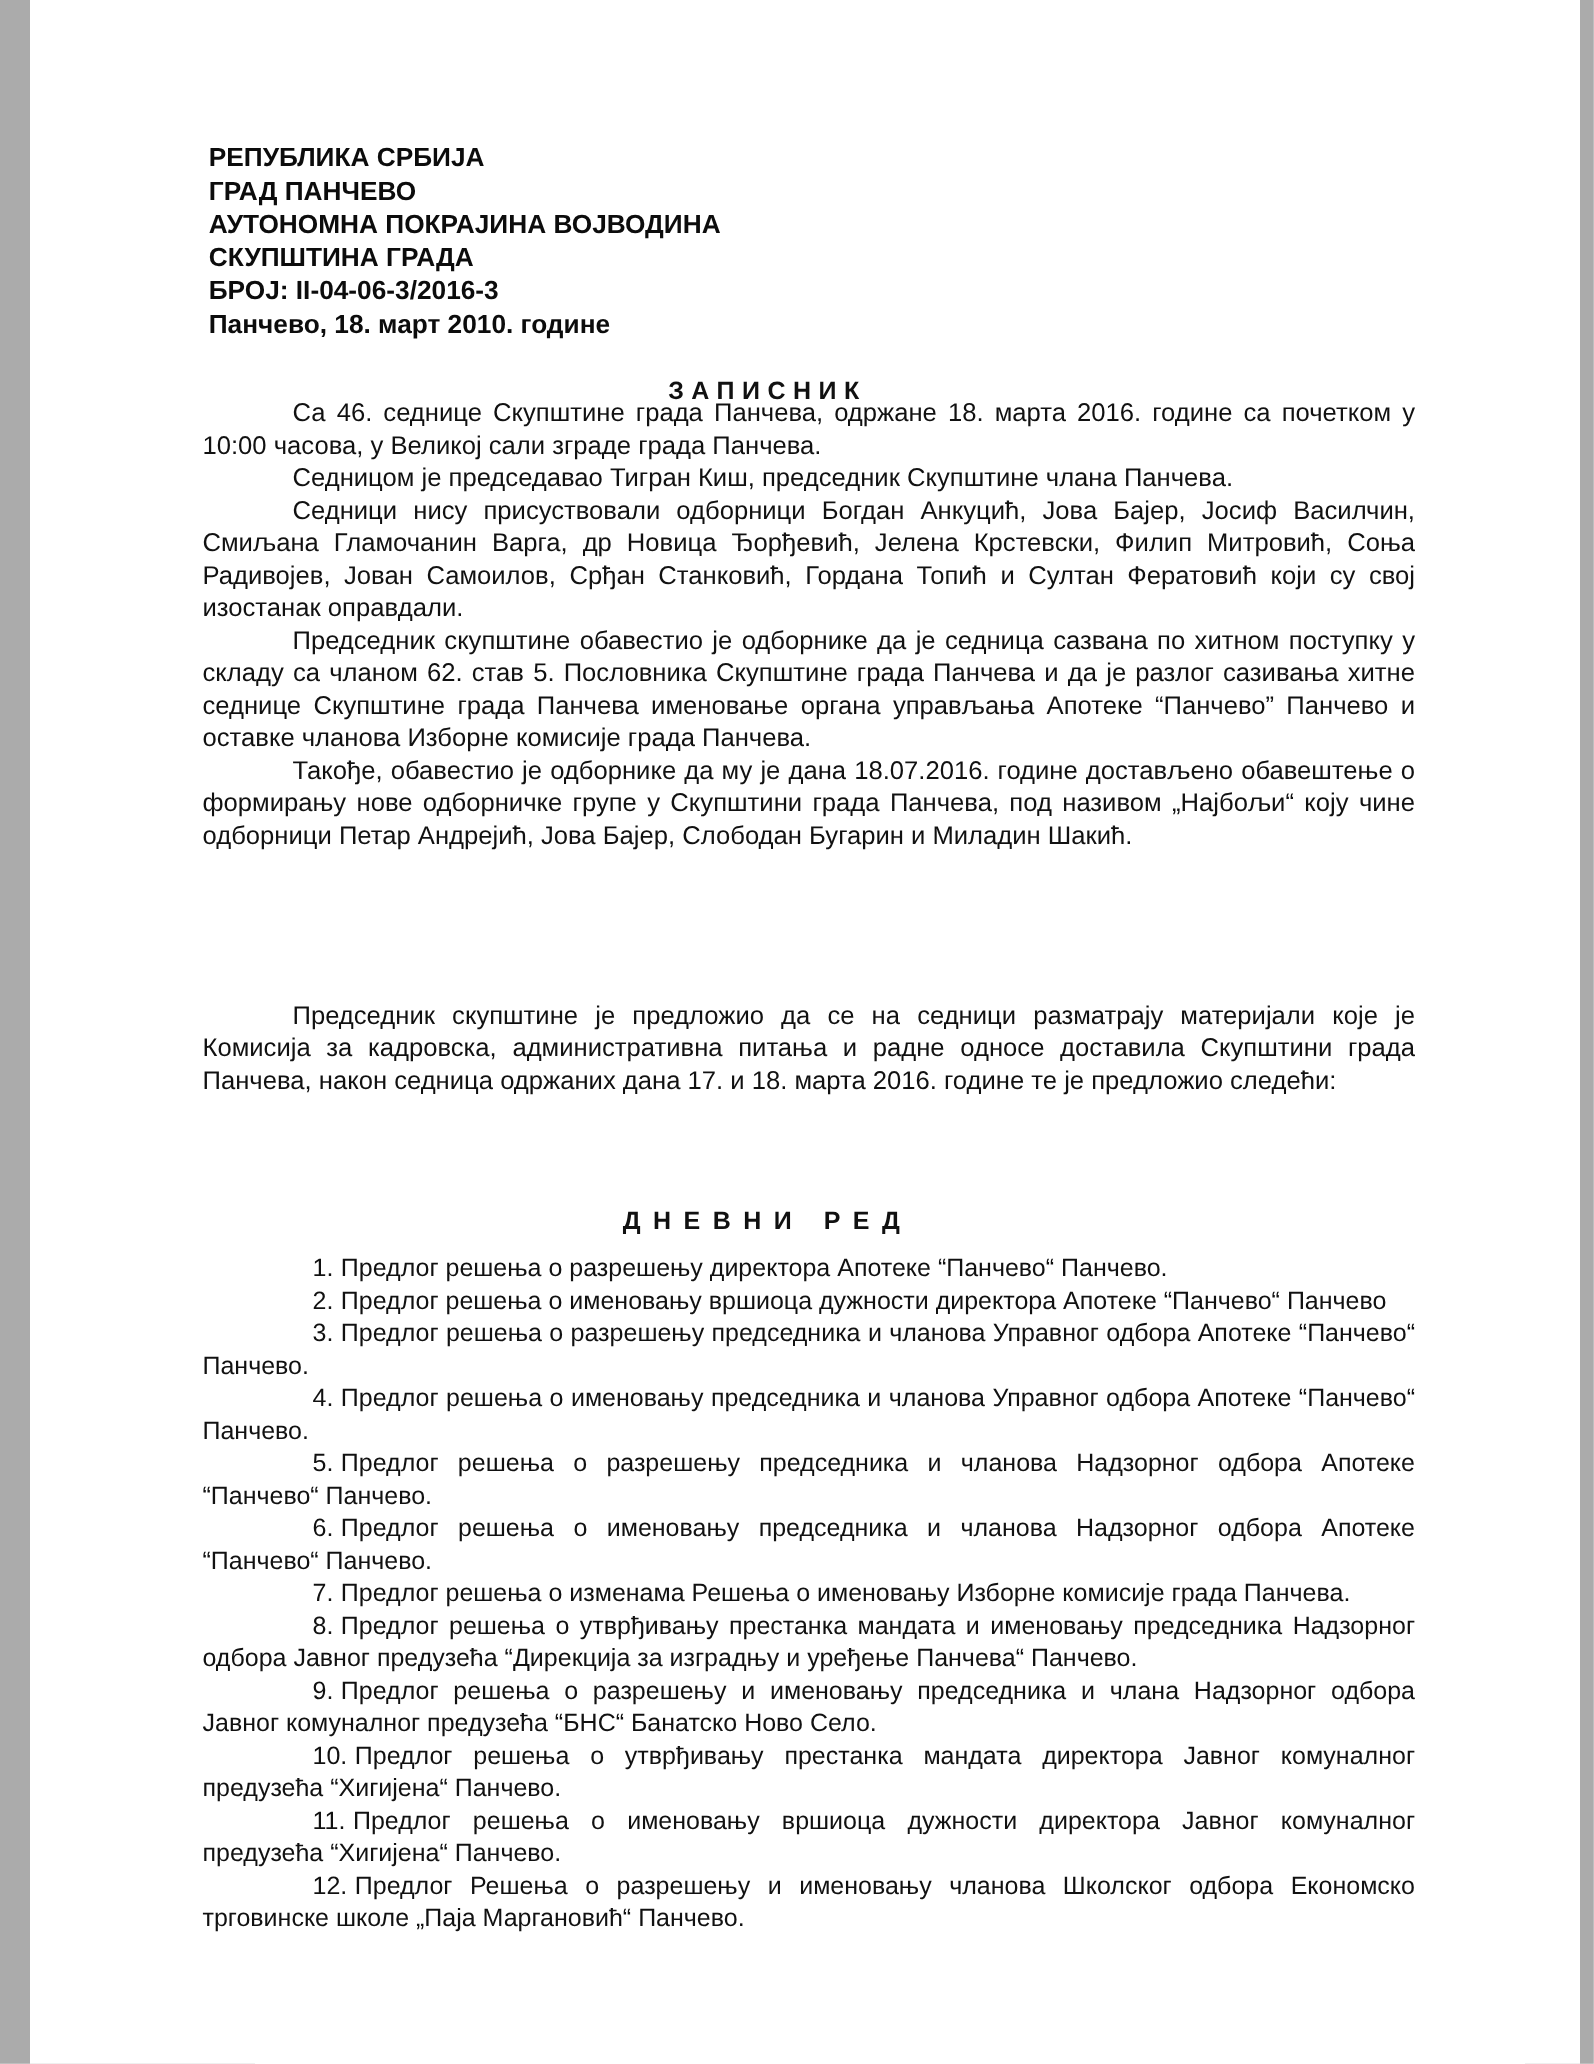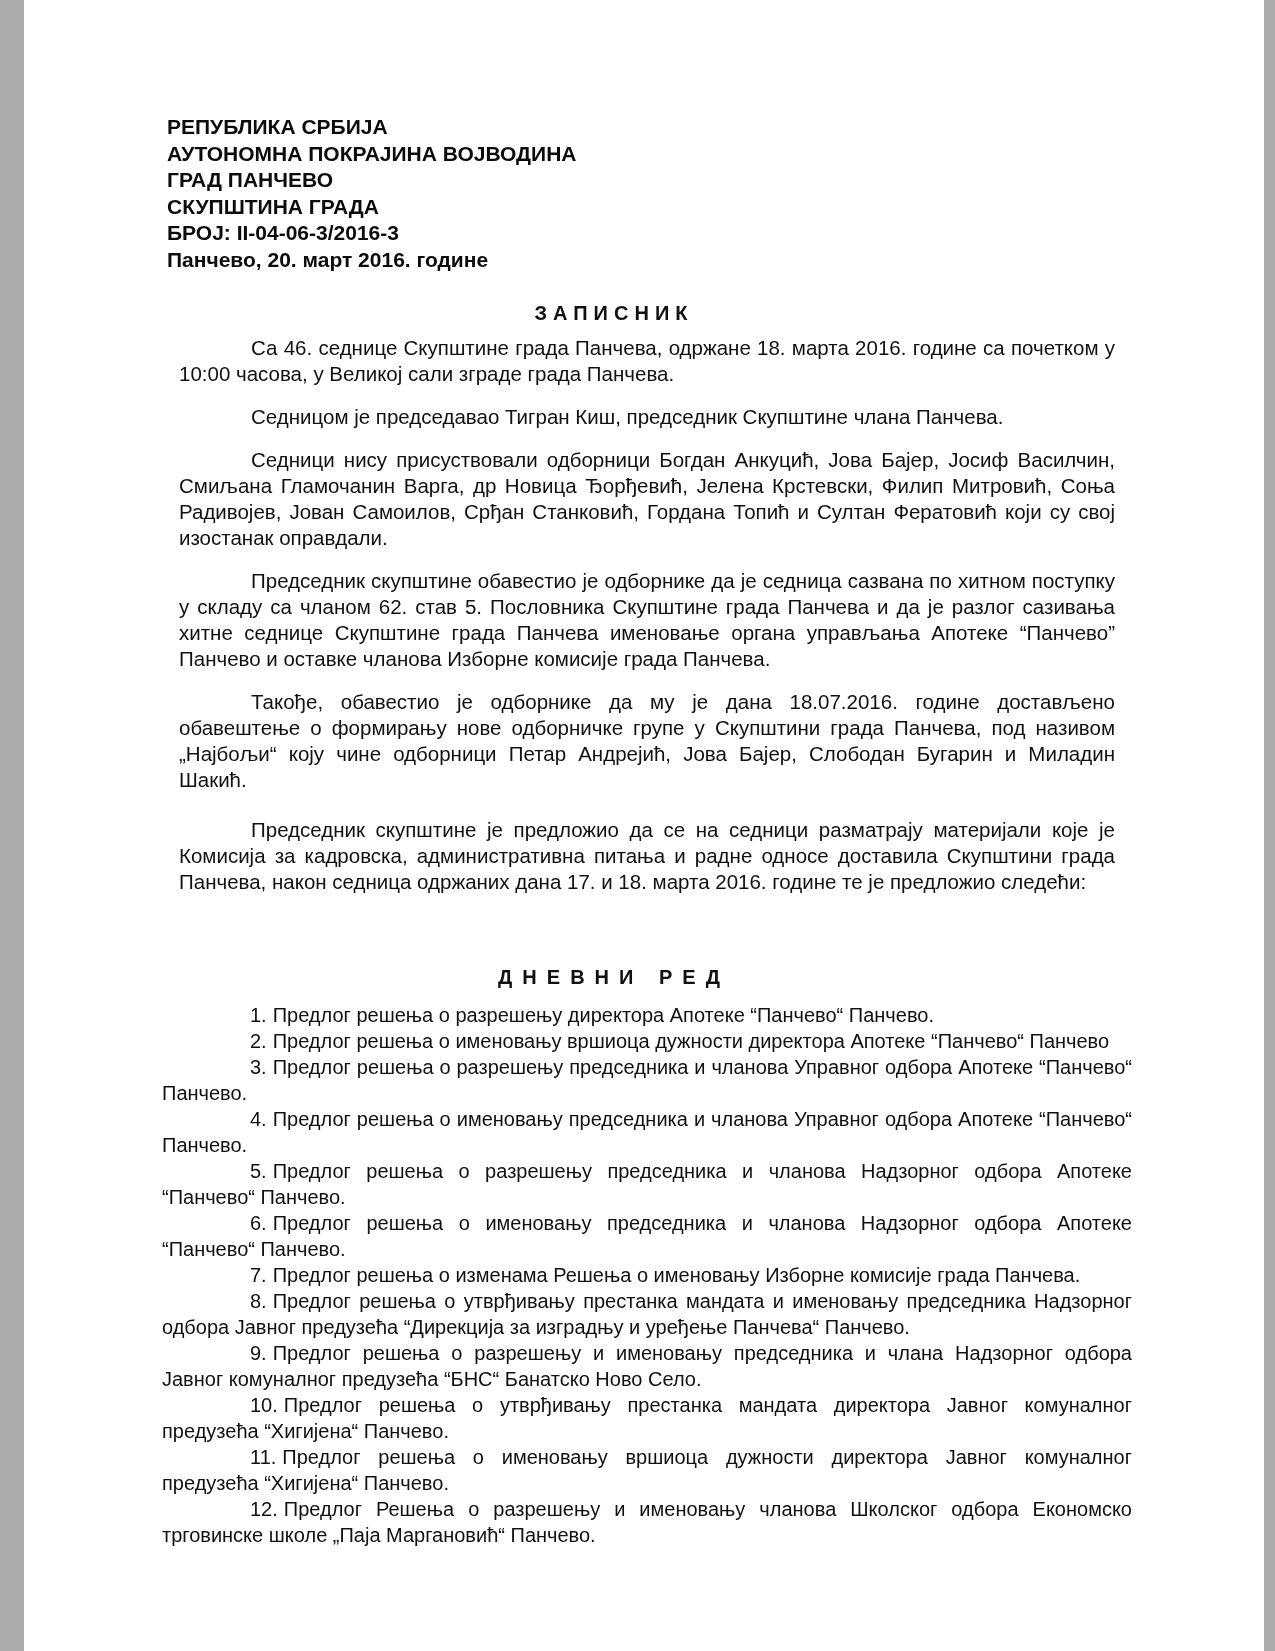--- a/index.html
+++ b/index.html
@@ -48,21 +48,21 @@
     .body {
       position: absolute;
       left: 138px;
       width: 970px;
       font-size: 20.5px;
       line-height: 26px;
       text-align: justify;
       transform-origin: left top;
     }
     .body p {
-      margin: 17px;
+      margin: 0;
       text-indent: 72px;
       text-align: justify;
     }
     .body-intro { top: 318px; }
     .body-proposal { top: 800px; }
     .agenda {
       position: absolute;
       left: 138px;
       top: 1002px;
       width: 970px;
@@ -79,25 +79,25 @@
     }
     .agenda li .num { margin-right: 6px; }
   </style>
 </head>
 <body>
 
 <div class="page">
 
   <div class="header">
     <div>РЕПУБЛИКА СРБИЈА</div>
+    <div>ГРАД ПАНЧЕВО</div>
     <div>АУТОНОМНА ПОКРАЈИНА ВОЈВОДИНА</div>
-    <div>ГРАД ПАНЧЕВО</div>
     <div>СКУПШТИНА ГРАДА</div>
     <div>БРОЈ: II-04-06-3/2016-3</div>
-    <div>Панчево, 20. март 2016. године</div>
+    <div>Панчево, 18. март 2010. године</div>
   </div>
 
   <div class="title title-zapisnik">ЗАПИСНИК</div>
 
   <div class="body body-intro">
     <p>Са 46. седнице Скупштине града Панчева, одржане 18. марта 2016. године са почетком у 10:00 часова, у Великој сали зграде града Панчева.</p>
     <p>Седницом је председавао Тигран Киш, председник Скупштине члана Панчева.</p>
     <p>Седници нису присуствовали одборници Богдан Анкуцић, Јова Бајер, Јосиф Василчин, Смиљана Гламочанин Варга, др Новица Ђорђевић, Јелена Крстевски, Филип Митровић, Соња Радивојев, Јован Самоилов, Срђан Станковић, Гордана Топић и Султан Фератовић који су свој изостанак оправдали.</p>
     <p>Председник скупштине обавестио је одборнике да је седница сазвана по хитном поступку у складу са чланом 62. став 5. Пословника Скупштине града Панчева и да је разлог сазивања хитне седнице Скупштине града Панчева именовање органа управљања Апотеке “Панчево” Панчево и оставке чланова Изборне комисије града Панчева.</p>
     <p>Такође, обавестио је одборнике да му је дана 18.07.2016. године достављено обавештење о формирању нове одборничке групе у Скупштини града Панчева, под називом „Најбољи“ коју чине одборници Петар Андрејић, Јова Бајер, Слободан Бугарин и Миладин Шакић.</p>

